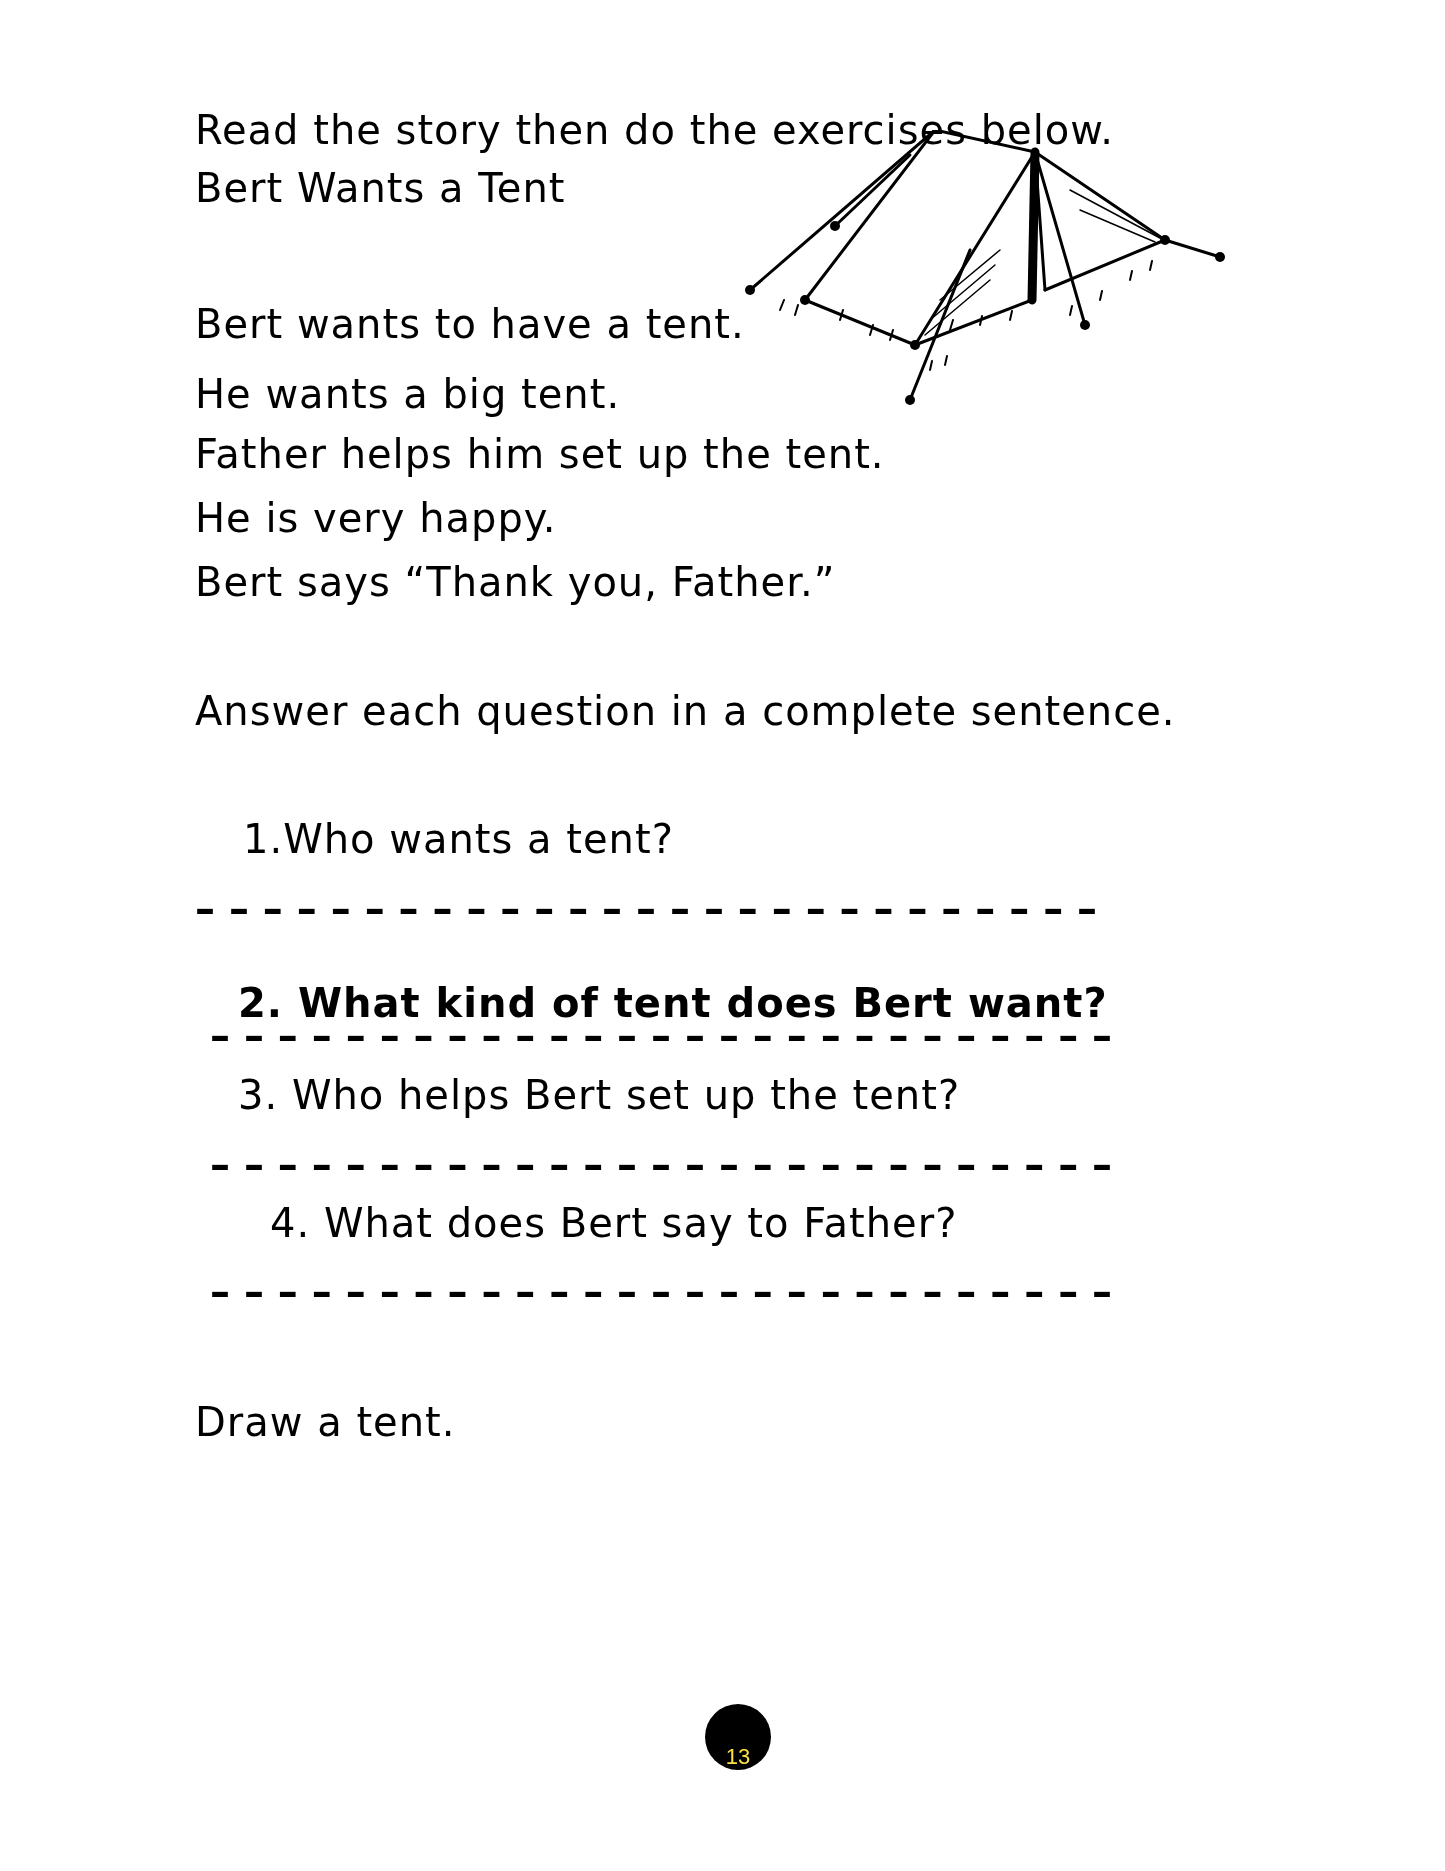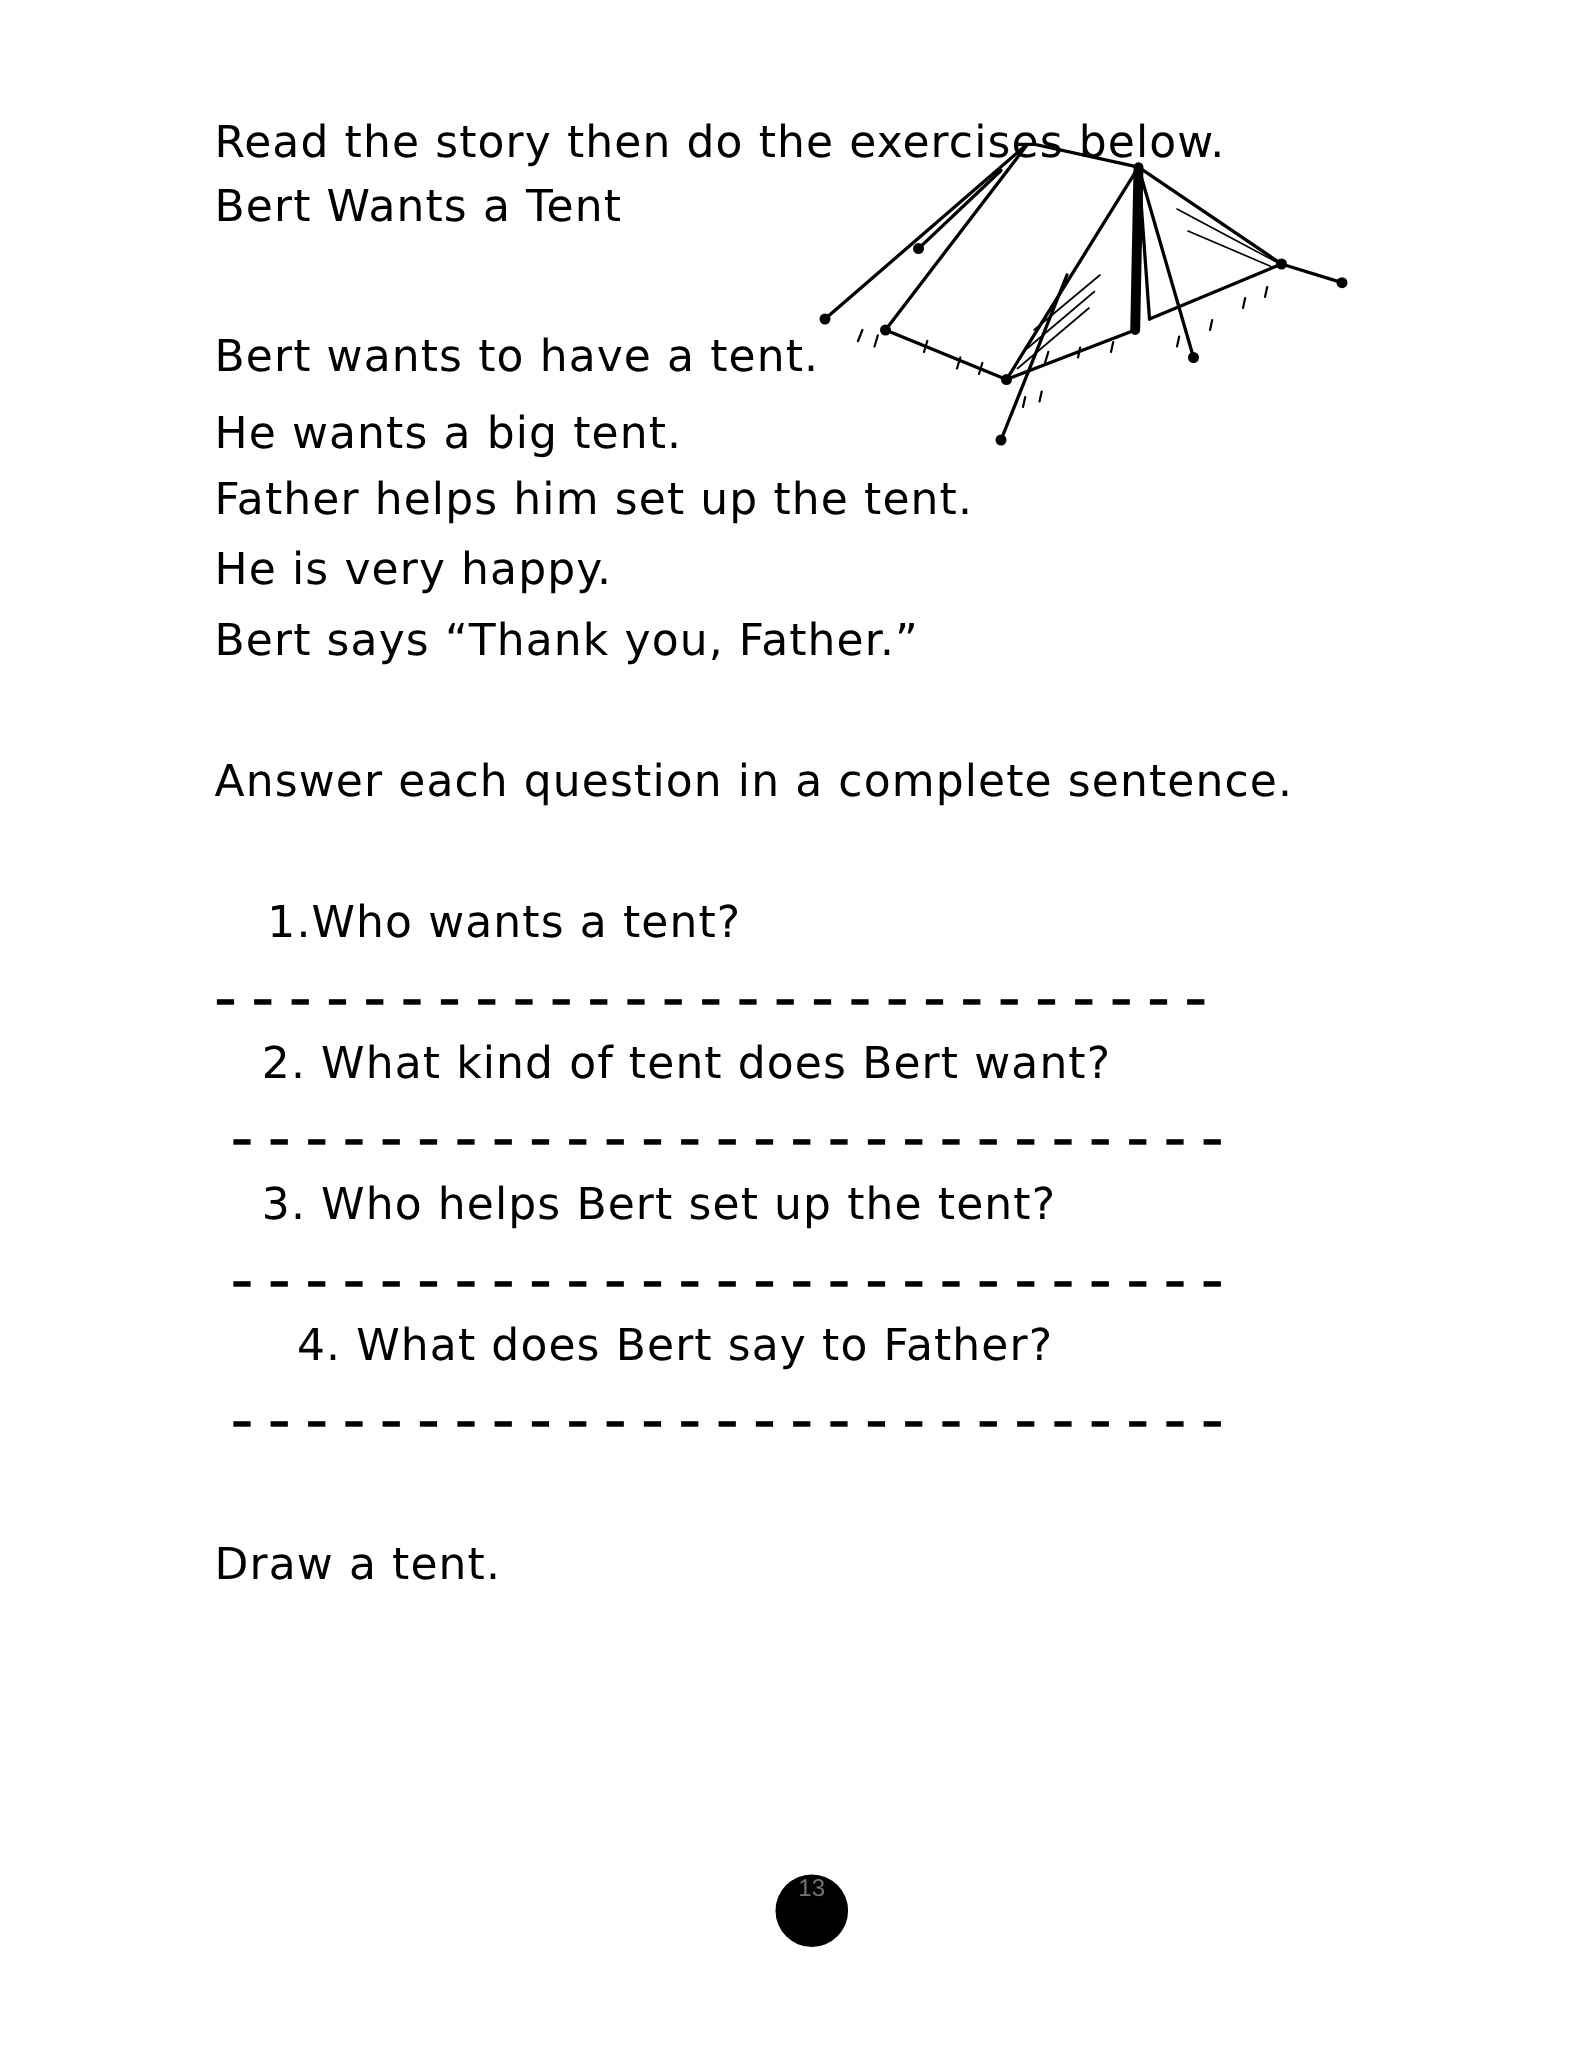--- a/index.html
+++ b/index.html
@@ -4,22 +4,22 @@
 <style>
   html, body { margin: 0; padding: 0; background: #ffffff; }
   body { width: 1445px; height: 1871px; position: relative; overflow: hidden;
          font-family: "DejaVu Sans", sans-serif; color: #000; }
   .line { position: absolute; left: 195px; font-size: 40px; line-height: 48px;
           white-space: nowrap; letter-spacing: 1px; font-weight: 400; }
   .dash { position: absolute; font-size: 40px; line-height: 48px; white-space: nowrap;
           letter-spacing: 0px; font-weight: 700; }
   .tent { position: absolute; left: 740px; top: 130px; width: 490px; height: 280px; }
   .page-num { position: absolute; left: 705px; top: 1704px; width: 66px; height: 66px;
-              border-radius: 50%; background: #000; color: #737373;
-              display: flex; align-items: flex-start; justify-content: center;
+              border-radius: 50%; background: #000; color: #fde047;
+              display: flex; align-items: flex-end; justify-content: center;
               font-family: "Liberation Sans", sans-serif; font-size: 22px; }
 </style>
 </head>
 <body>
 
 <div>
 
   <div class="line" style="top:106px;">Read the story then do the exercises below.</div>
   <div class="line" style="top:164px;">Bert Wants a Tent</div>
 
@@ -27,21 +27,21 @@
   <div class="line" style="top:370px;">He wants a big tent.</div>
   <div class="line" style="top:430px;">Father helps him set up the tent.</div>
   <div class="line" style="top:494px;">He is very happy.</div>
   <div class="line" style="top:558px;">Bert says “Thank you, Father.”</div>
 
   <div class="line" style="top:687px;">Answer each question in a complete sentence.</div>
 
   <div class="line" style="top:815px; left:243px;">1.Who wants a tent?</div>
   <div class="dash" style="top:885px; left:195px;">– – – – – – – – – – – – – – – – – – – – – – – – – – –</div>
 
-  <div class="line" style="top:943px; left:238px;">2. What kind of tent does Bert want?</div>
+  <div class="line" style="top:979px; left:238px;font-weight:bold;">2. What kind of tent does Bert want?</div>
   <div class="dash" style="top:1012px; left:210px;">– – – – – – – – – – – – – – – – – – – – – – – – – – –</div>
 
   <div class="line" style="top:1071px; left:238px;">3. Who helps Bert set up the tent?</div>
   <div class="dash" style="top:1141px; left:210px;">– – – – – – – – – – – – – – – – – – – – – – – – – – –</div>
 
   <div class="line" style="top:1199px; left:238px;margin-left:32px;">4. What does Bert say to Father?</div>
   <div class="dash" style="top:1268px; left:210px;">– – – – – – – – – – – – – – – – – – – – – – – – – – –</div>
 
   <div class="line" style="top:1398px;text-align:center;">Draw a tent.</div>
 

